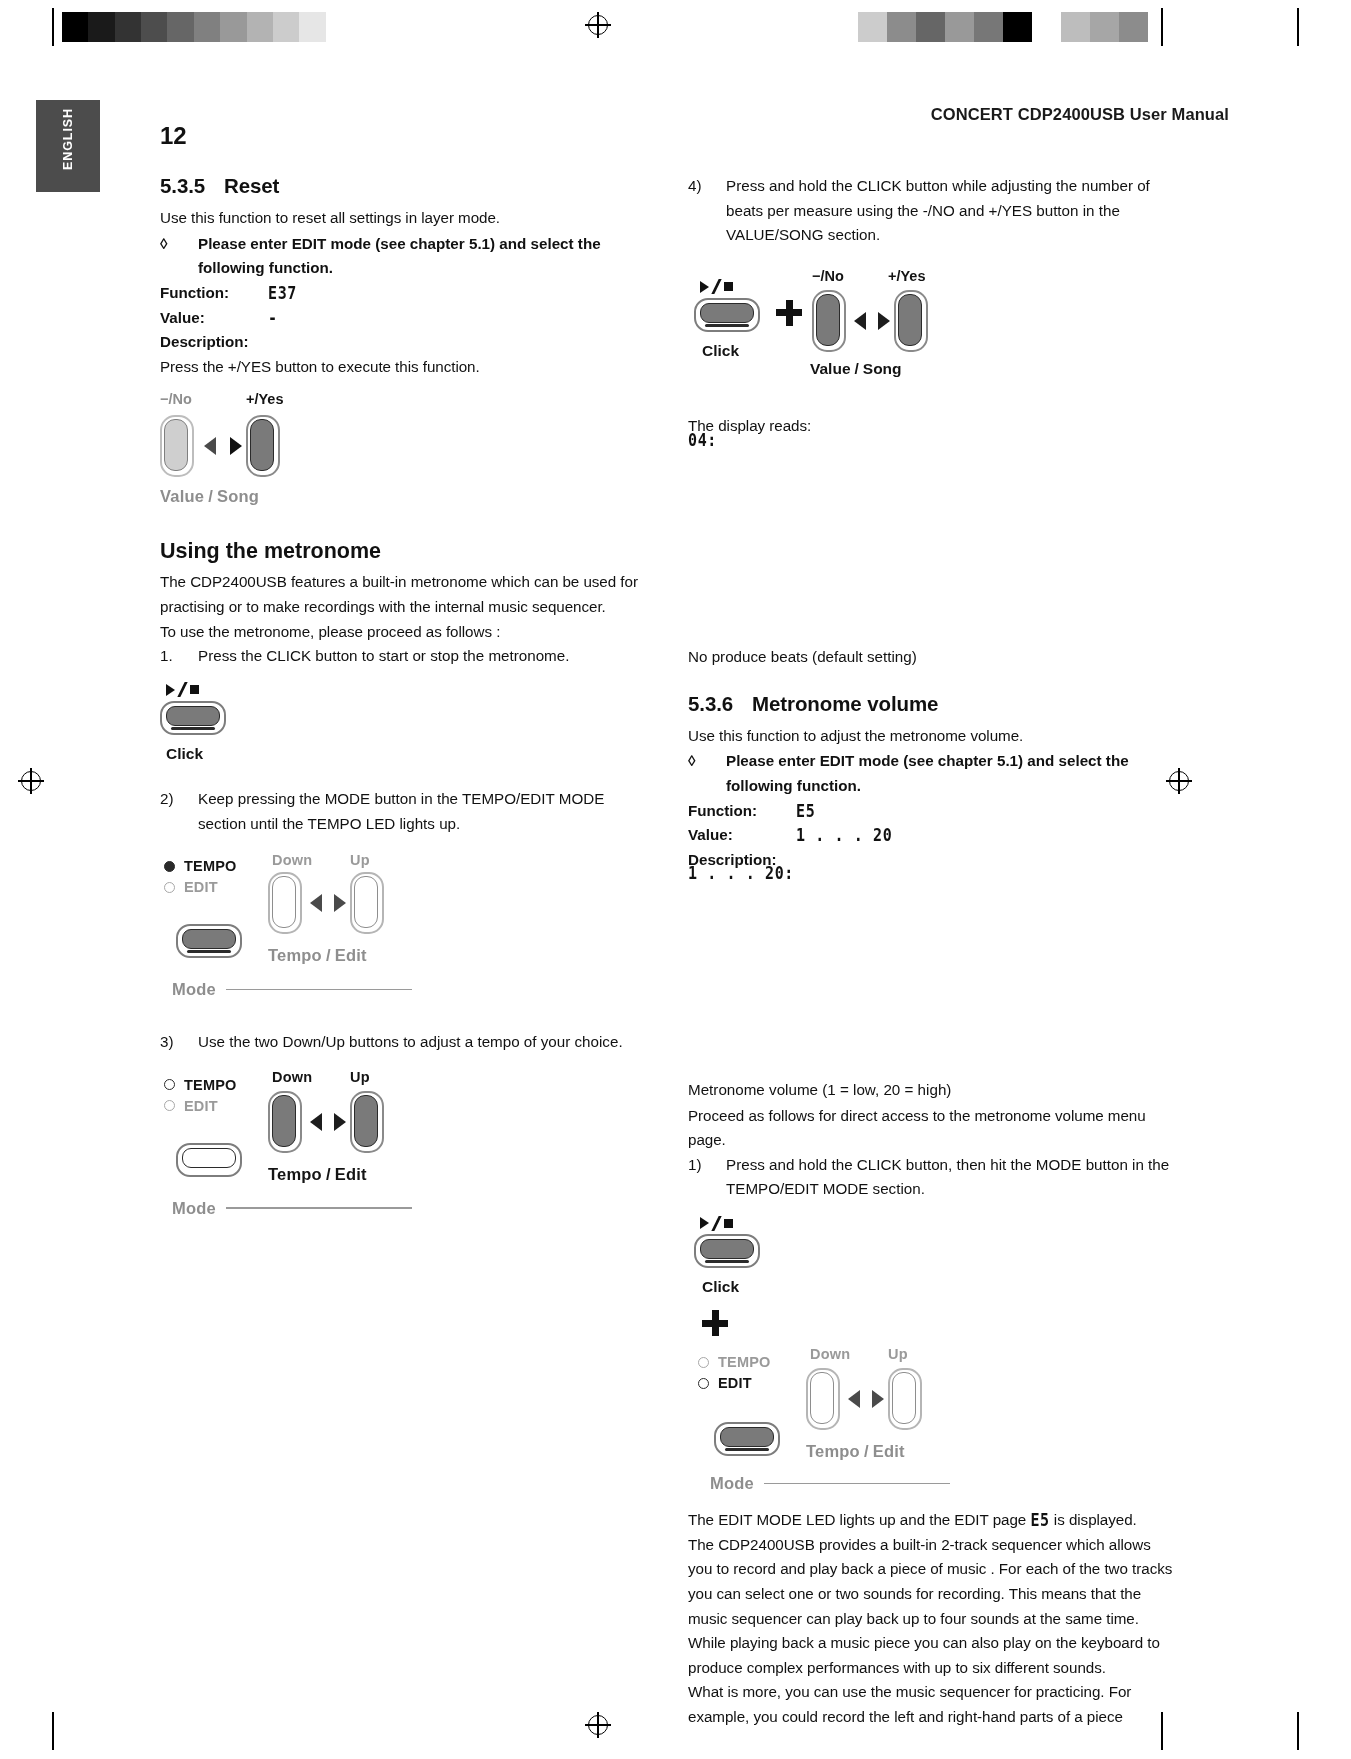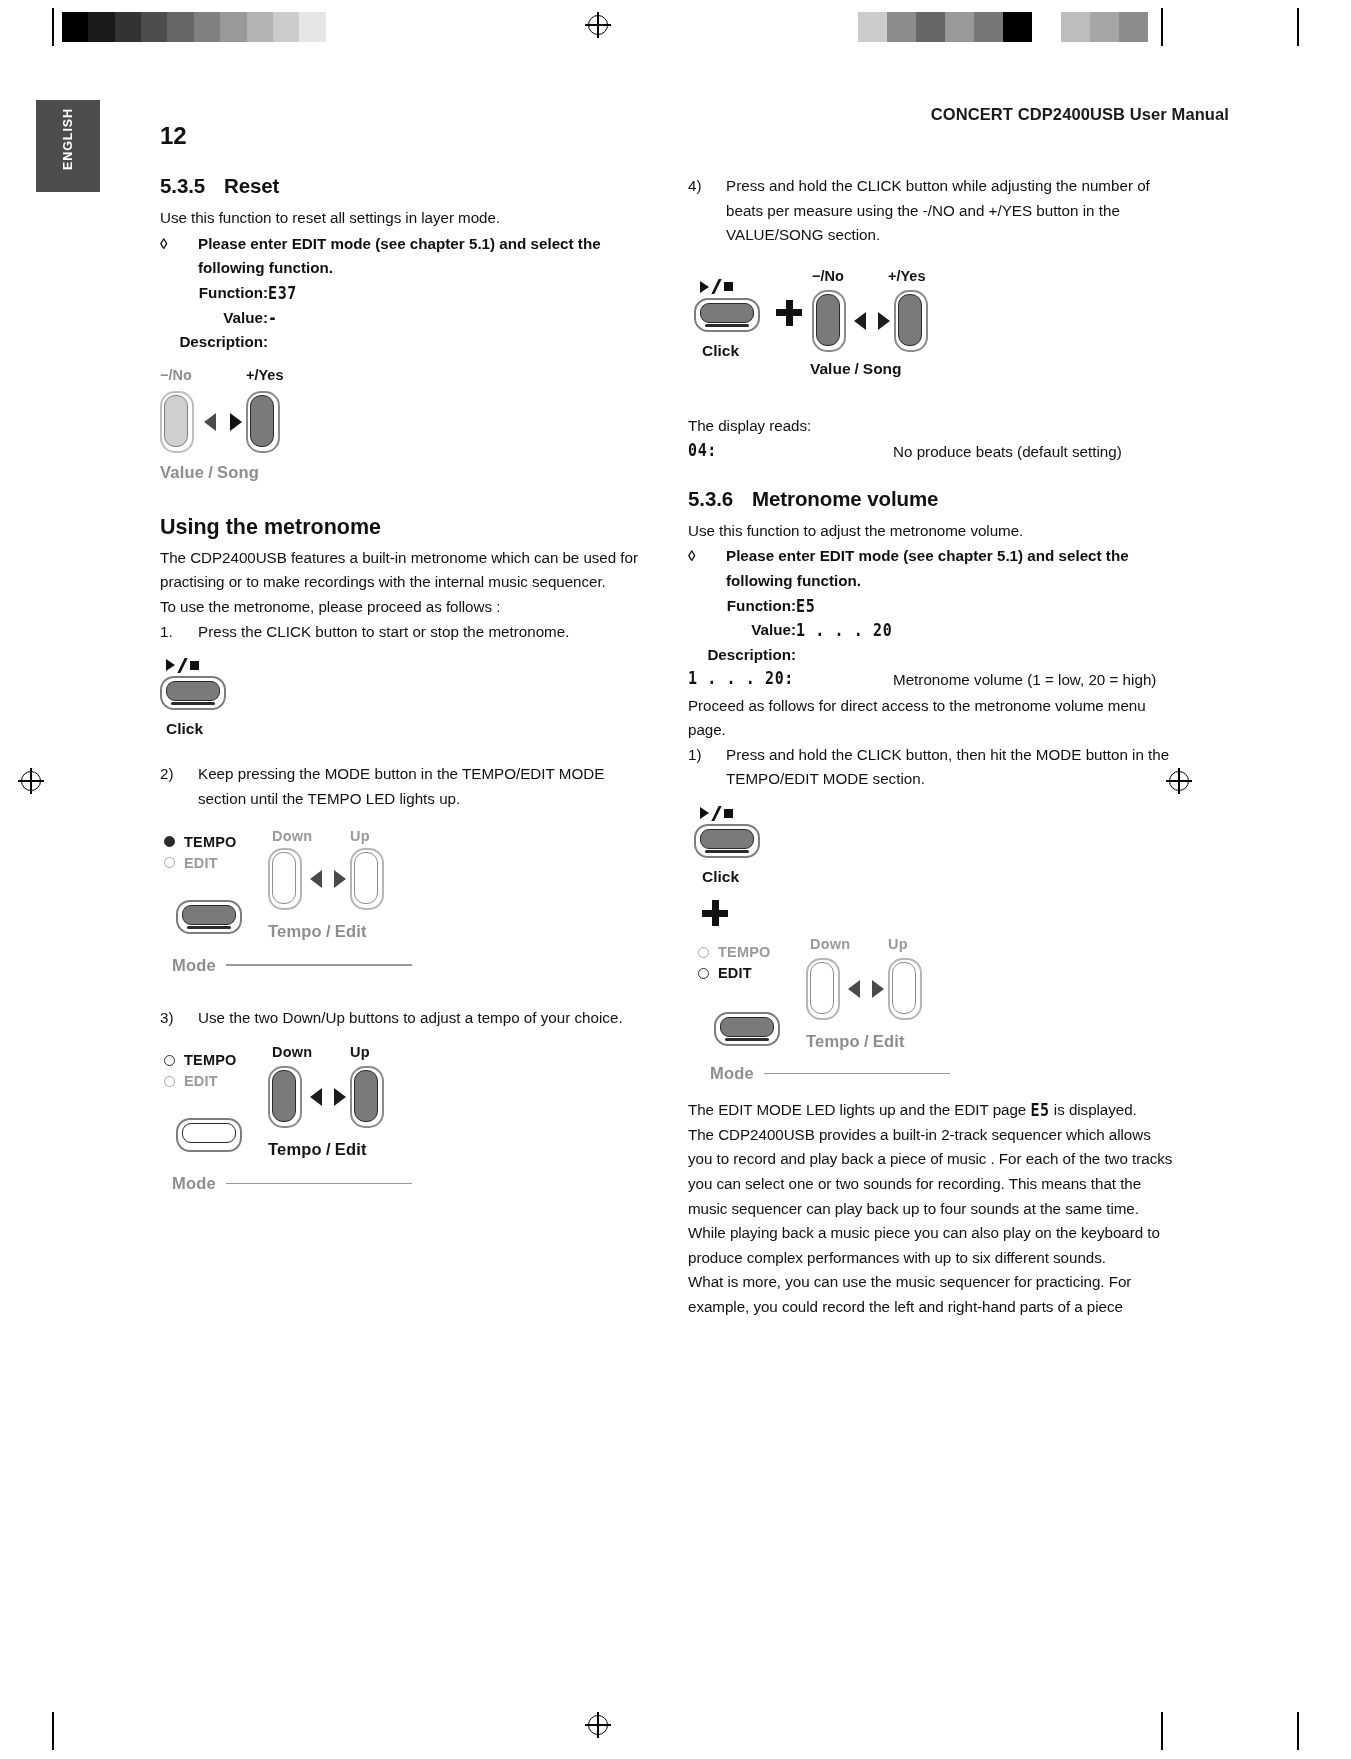--- a/index.html
+++ b/index.html
@@ -60,39 +60,39 @@
   h2.big{
     font-size:21.5px;font-weight:bold;margin:26px 0 6px 0;
   }
   p{margin:0;font-size:15.2px;line-height:1.62;letter-spacing:-.05px;}
 
   .bullet{display:flex;margin-top:1px;font-weight:bold;font-size:15.2px;line-height:1.62;}
   .bullet .gl{width:38px;flex:0 0 38px;}
   .bullet .bt{flex:1;}
 
   .kv{display:flex;font-size:15.2px;line-height:1.62;}
-  .kv .k{font-weight:bold;width:108px;flex:0 0 108px;text-align:right;}
+  .kv .k{font-weight:bold;width:108px;flex:0 0 108px;}
   .kv .v{flex:1;}
 
   .num-item{display:flex;font-size:15.2px;line-height:1.62;}
   .num-item .n{width:38px;flex:0 0 38px;}
   .num-item .t{flex:1;}
 
   
   .lcd{
     font-family:"DejaVu Sans Mono", monospace;
     font-weight:bold;
     font-size:15px;
     letter-spacing:.6px;
     font-stretch:condensed;
     transform:scaleY(1.12);
     display:inline-block;
   }
 
-  .readrow{display:flex;font-size:15.2px;line-height:1.72;}
+  .readrow{display:flex;font-size:15.2px;line-height:1.72;flex-direction:column;}
   .readrow .lhs{width:205px;flex:0 0 205px;}
   .readrow .rhs{flex:1;}
 
   
   .diagram{position:relative;}
 
   .btn-wide{            
     position:relative;width:66px;height:34px;
   }
   .btn-wide .outer{
@@ -245,20 +245,21 @@
       <span class="k">Function:</span>
       <span class="v lcd">E37</span>
     </div>
     <div class="kv">
       <span class="k">Value:</span>
       <span class="v lcd">-</span>
     </div>
     <div class="kv">
       <span class="k">Description:</span>
     </div>
+    <p>Press the +/YES button to execute this function.</p>
 
     <div class="diagram" style="height:146px;margin-top:12px;">
       <div style="position:absolute;left:0;top:0;font-size:14.5px;font-weight:bold;color:#8e8e8e;">−/No</div>
       <div style="position:absolute;left:86px;top:0;font-size:14.5px;font-weight:bold;color:#141414;">+/Yes</div>
 
       <div class="btn-tall light" style="position:absolute;left:0;top:24px;">
         <div class="outer"></div>
           <div class="inner"></div>
       </div>
       <div class="tri tri-l" style="position:absolute;left:44px;top:46px;"></div>

